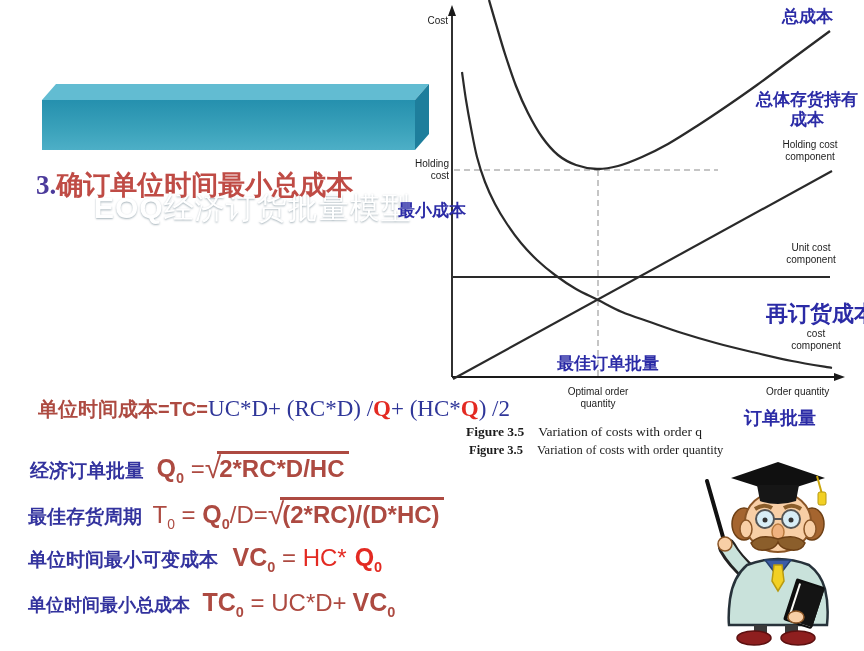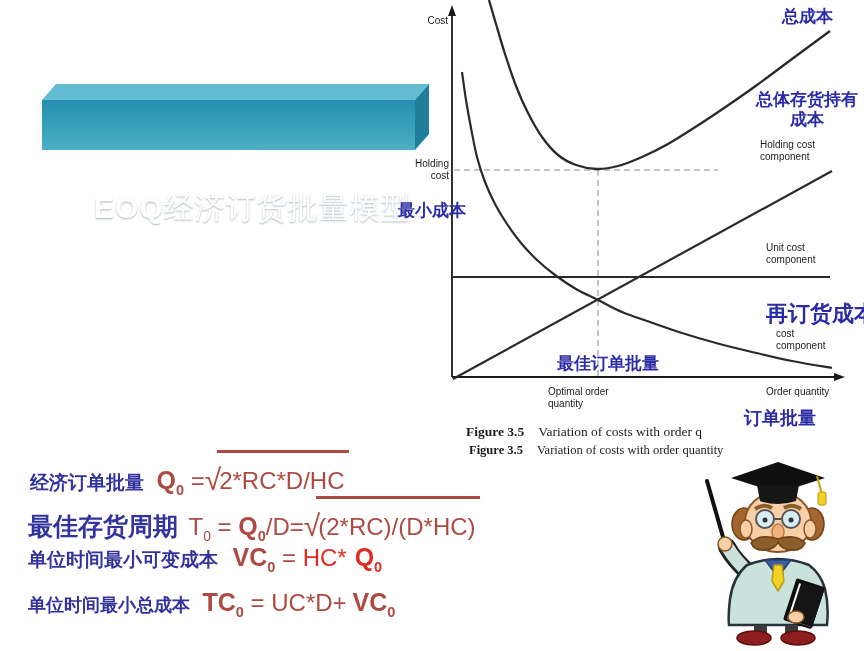--- a/index.html
+++ b/index.html
@@ -12,39 +12,39 @@
     font-family:"Liberation Sans",sans-serif;text-shadow:0 1px 2px rgba(0,40,60,.35);}
   #banner-title .en{font-weight:bold;}
   
   #heading{position:absolute;left:36px;top:167px;font-family:"Liberation Serif",serif;
     font-weight:bold;font-size:27px;white-space:nowrap;}
   #heading .num{color:var(--heading_purple,#4b3a9b);}
   #heading .txt{color:var(--heading_red,#bf4b45);}
   
   .lbl{position:absolute;color:#1c1c1c;font-size:10px;line-height:1.18;}
   .lbl.r{text-align:right;}
-  .lbl.c{text-align:left;}
+  .lbl.c{text-align:center;}
   .cnlbl{position:absolute;color:var(--label_blue,#2b2ba6);font-weight:bold;
     font-family:"DejaVu Sans",sans-serif;white-space:nowrap;line-height:1.15;}
   .cap{position:absolute;font-family:"Liberation Serif",serif;color:#1c1c1c;white-space:nowrap;text-align:center;}
   .cap b{margin-right:14px;}
   
   .frow{position:absolute;white-space:nowrap;}
   .fcn{font-family:"DejaVu Serif",serif;font-weight:bold;color:var(--formula_label_blue,#33339e);}
   .fcn-red{font-family:"DejaVu Serif",serif;font-weight:bold;color:var(--dark_red,#ad4a41);}
   .ftc{font-weight:bold;color:var(--dark_red,#ad4a41);font-size:20px;}
   .fserif{font-family:"Liberation Serif",serif;color:var(--formula_blue,#2f3699);font-size:23px;}
   .fserif-red{font-family:"Liberation Serif",serif;color:var(--bright_red,#e32a22);
     font-weight:bold;font-size:23px;}
   .fm{font-size:24px;color:var(--dark_red,#ad4a41);}
   .fm b{font-size:25px;}
   .fm .br{color:var(--bright_red,#e32a22);}
   sub{font-size:.58em;}
   .rad{font-size:1.25em;font-weight:400;margin-right:-4px;position:relative;top:1px;}
-  .rc{border-top:3px solid currentColor;display:inline-block;padding:14px 4px 0 2px;}
+  .rc{border-top:3px solid currentColor;display:inline-block;padding:1px 4px 0 2px;font-weight:bold;}
 </style>
 </head>
 <body>
 
 <div id="canvas">
 
   <div id="banner">
     <svg width="392" height="70" viewBox="0 0 392 70">
       <defs>
         <linearGradient id="bf" x1="0" y1="0" x2="0" y2="1">
@@ -53,20 +53,23 @@
           <stop offset="1" stop-color="#4dafc7"></stop>
         </linearGradient>
       </defs>
       <polygon points="2,18 16,2 389,2 375,18" fill="#62bcd2"></polygon>
       <polygon points="375,18 389,2 389,52 375,68" fill="#1e7e9c"></polygon>
       <rect x="2" y="18" width="373" height="50" fill="url(#bf)"></rect>
     </svg>
     <div id="banner-title"><span class="en">EOQ</span><span>经济订货批量模型</span></div>
   </div>
 
+  <div id="heading">
+    <span class="num">3.</span><span class="txt">确订单位时间最小总成本</span>
+  </div>
 
   <svg id="chart-svg" width="864" height="651" viewBox="0 0 864 651" style="position:absolute;left:0;top:0;">
       <path d="M454,170 L718,170" fill="none" stroke="#b2b2b2" stroke-width="1.5" stroke-dasharray="6 4"></path>
       <path d="M598,170 L598,376" fill="none" stroke="#b2b2b2" stroke-width="1.5" stroke-dasharray="6 4"></path>
       <path d="M452,377 L452,12" fill="none" stroke="#1a1a1a" stroke-width="1.8"></path>
       <path d="M452,377 L838,377" fill="none" stroke="#1a1a1a" stroke-width="1.8"></path>
       <polygon points="448,16 456,16 452,5" fill="#1a1a1a"></polygon>
       <polygon points="834,373 834,381 845,377" fill="#1a1a1a"></polygon>
       <path d="M489,0C490.1666666666667,4 493.3333333333333,15 496,24C498.6666666666667,33 501.6666666666667,43.666666666666664 505,54C508.3333333333333,64.33333333333333 512.1666666666666,76.16666666666667 516,86C519.8333333333334,95.83333333333333 523.6666666666666,104.5 528,113C532.3333333333334,121.5 537,130 542,137C547,144 552.3333333333334,150.33333333333334 558,155C563.6666666666666,159.66666666666666 569.5,162.66666666666666 576,165C582.5,167.33333333333334 590,168.83333333333334 597,169C604,169.16666666666666 610.5,168 618,166C625.5,164 633.6666666666666,160.66666666666666 642,157C650.3333333333334,153.33333333333334 658.8333333333334,149.16666666666666 668,144C677.1666666666666,138.83333333333334 687.1666666666666,132.33333333333334 697,126C706.8333333333334,119.66666666666667 717,112.83333333333333 727,106C737,99.16666666666667 746.1666666666666,92.83333333333333 757,85C767.8333333333334,77.16666666666667 779.8333333333334,68 792,59C804.1666666666666,50 823.6666666666666,35.666666666666664 830,31" fill="none" stroke="#2a2a2a" stroke-width="2.3"></path>
       <path d="M462,72C462.6666666666667,76.66666666666667 464.5,90.66666666666667 466,100C467.5,109.33333333333333 469.1666666666667,118.5 471,128C472.8333333333333,137.5 474.6666666666667,148 477,157C479.3333333333333,166 482,174.16666666666666 485,182C488,189.83333333333334 491.3333333333333,197 495,204C498.6666666666667,211 502.6666666666667,217.5 507,224C511.3333333333333,230.5 516,237 521,243C526,249 531.3333333333334,254.66666666666666 537,260C542.6666666666666,265.3333333333333 548.5,270.1666666666667 555,275C561.5,279.8333333333333 568.8333333333334,284.8333333333333 576,289C583.1666666666666,293.1666666666667 590.3333333333334,296.1666666666667 598,300C605.6666666666666,303.8333333333333 613.3333333333334,308.3333333333333 622,312C630.6666666666666,315.6666666666667 640,318.5 650,322C660,325.5 671,329.5 682,333C693,336.5 704.3333333333334,339.8333333333333 716,343C727.6666666666666,346.1666666666667 739.3333333333334,349 752,352C764.6666666666666,355 778.6666666666666,358.3333333333333 792,361C805.3333333333334,363.6666666666667 825.3333333333334,366.8333333333333 832,368" fill="none" stroke="#2a2a2a" stroke-width="2.2"></path>
@@ -106,28 +109,31 @@
   <div class="lbl" style="left:766px;top:386px;">Order quantity</div>
   <div class="cnlbl" style="left:744px;top:408px;font-size:18px;">订单批量</div>
 
   <div class="cap" style="left:466px;top:424px;font-size:13.5px;">
     <b>Figure 3.5</b><span>Variation of costs with order q</span>
   </div>
   <div class="cap" style="left:469px;top:443px;font-size:12.5px;">
     <b>Figure 3.5</b><span>Variation of costs with order quantity</span>
   </div>
 
+  <div class="frow" style="left:38px;top:396px;">
+    <span class="fcn-red" style="font-size:20px;">单位时间成本</span><span class="ftc">=TC=</span><span class="fserif">UC*D+ (RC*D) /</span><span class="fserif-red">Q</span><span class="fserif">+ (HC*</span><span class="fserif-red">Q</span><span class="fserif">) /2</span>
+  </div>
 
   <div class="frow" style="left:30px;top:450px;">
     <span class="fcn" style="font-size:19px;">经济订单批量</span>
     <span class="fm" style="margin-left:8px;"><b><span>Q</span><sub>0</sub></b><span> =</span><span class="rad">√</span><span class="rc">2*RC*D/HC</span></span>
   </div>
 
   <div class="frow" style="left:28px;top:496px;">
-    <span class="fcn" style="font-size:25px;">最佳存货周期</span>
+    <span class="fcn" style="font-size:19px;">最佳存货周期</span>
     <span class="fm" style="margin-left:6px;margin-top:18px;"><span>T</span><sub>0</sub><span> = </span><b><span>Q</span><sub>0</sub></b><span>/D=</span><span class="rad">√</span><span class="rc">(2*RC)/(D*HC)</span></span>
   </div>
 
   <div class="frow" style="left:28px;top:543px;">
     <span class="fcn" style="font-size:19px;">单位时间最小可变成本</span>
     <span class="fm" style="margin-left:10px;"><b><span>VC</span><sub>0</sub></b><span> = </span><span class="br">HC*</span><b class="br" style="margin-left:8px;"><span>Q</span><sub>0</sub></b></span>
   </div>
 
   <div class="frow" style="left:28px;top:588px;">
     <span class="fcn" style="font-size:18px;">单位时间最小总成本</span>

